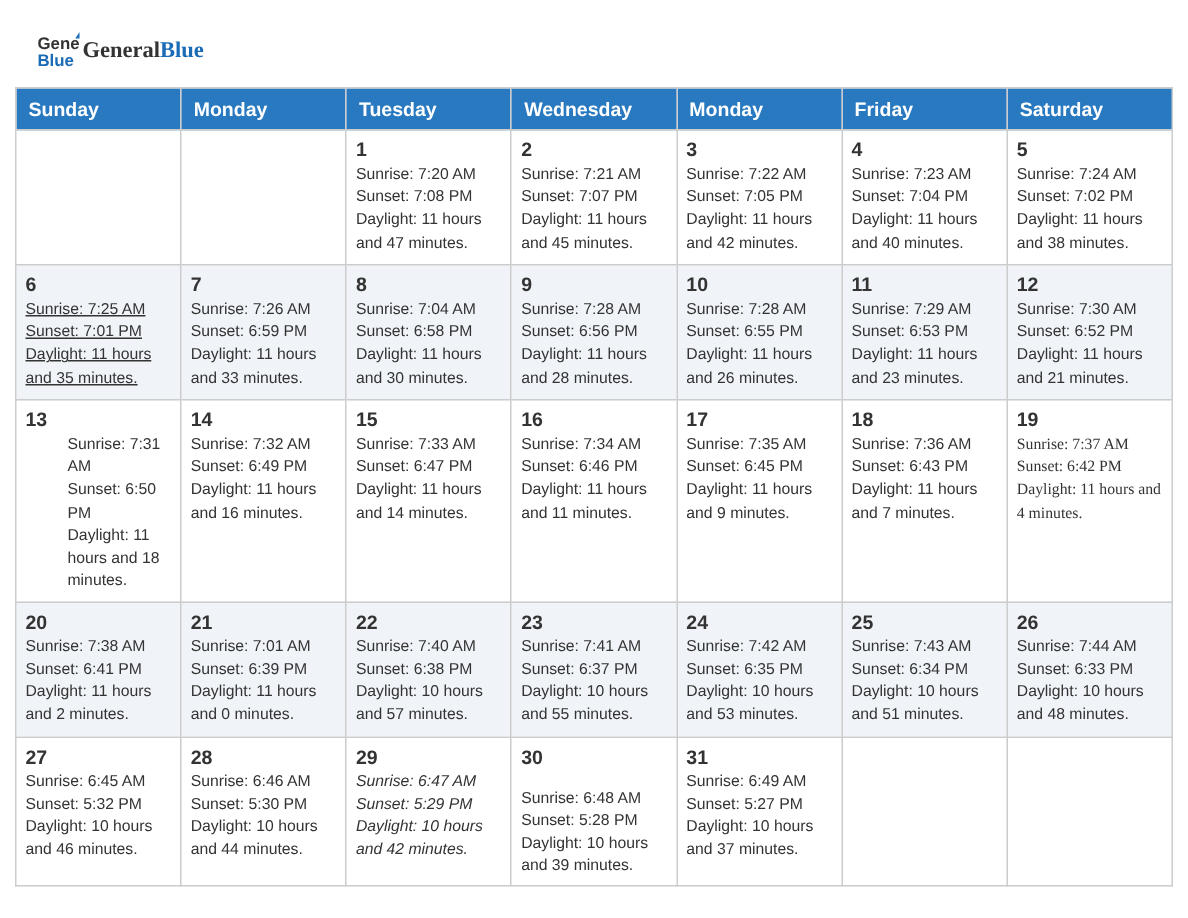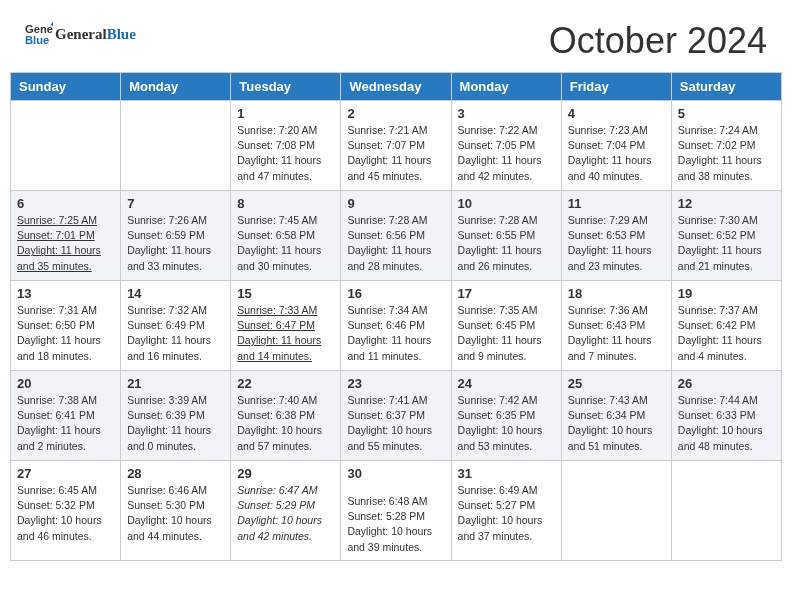--- a/index.html
+++ b/index.html
@@ -95,21 +95,20 @@
       <text x="0" y="34" font-size="16" font-weight="bold" fill="#1a6bb5" font-family="Arial">Blue</text>
       <polygon points="36,8 40,2 44,8" fill="#1a6bb5"></polygon>
     </svg>
     <div>
       <div style="font-size:15px;font-weight:bold;color:#333;line-height:1.2;font-family:Liberation Serif, serif;">
         <span style="color:#333;">General</span><span style="color:#1a6bb5;">Blue</span>
       </div>
     </div>
   </div>
   <div class="title-block">
-    <div class="month-title">October 2024</div>
   </div>
 </div>
 
 <table class="calendar">
   <thead>
     <tr>
       <th>Sunday</th>
       <th>Monday</th>
       <th>Tuesday</th>
       <th>Wednesday</th>
@@ -161,21 +160,21 @@
 Daylight: 11 hours and 35 minutes.</div>
         </td>
         <td>
           <div class="day-number">7</div>
           <div class="day-info" style="white-space: pre-line;">Sunrise: 7:26 AM
 Sunset: 6:59 PM
 Daylight: 11 hours and 33 minutes.</div>
         </td>
         <td>
           <div class="day-number">8</div>
-          <div class="day-info" style="white-space: pre-line;">Sunrise: 7:45 AM
+          <div class="day-info" style="white-space: pre-line;">Sunrise: 7:04 AM
 Sunset: 6:58 PM
 Daylight: 11 hours and 30 minutes.</div>
         </td>
         <td>
           <div class="day-number">9</div>
           <div class="day-info" style="white-space: pre-line;">Sunrise: 7:28 AM
 Sunset: 6:56 PM
 Daylight: 11 hours and 28 minutes.</div>
         </td>
         <td>
@@ -193,33 +192,33 @@
         <td>
           <div class="day-number">12</div>
           <div class="day-info" style="white-space: pre-line;">Sunrise: 7:30 AM
 Sunset: 6:52 PM
 Daylight: 11 hours and 21 minutes.</div>
         </td>
       </tr>
       <tr>
         <td>
           <div class="day-number">13</div>
-          <div class="day-info" style="white-space: pre-line;">Sunrise: 7:31 AM
+          <div class="day-info" style="white-space: pre-line; margin-left: 28px;">Sunrise: 7:31 AM
 Sunset: 6:50 PM
 Daylight: 11 hours and 18 minutes.</div>
         </td>
         <td>
           <div class="day-number">14</div>
           <div class="day-info" style="white-space: pre-line;">Sunrise: 7:32 AM
 Sunset: 6:49 PM
 Daylight: 11 hours and 16 minutes.</div>
         </td>
         <td>
           <div class="day-number">15</div>
-          <div class="day-info" style="white-space: pre-line; text-decoration: underline;">Sunrise: 7:33 AM
+          <div class="day-info" style="white-space: pre-line;">Sunrise: 7:33 AM
 Sunset: 6:47 PM
 Daylight: 11 hours and 14 minutes.</div>
         </td>
         <td>
           <div class="day-number">16</div>
           <div class="day-info" style="white-space: pre-line;">Sunrise: 7:34 AM
 Sunset: 6:46 PM
 Daylight: 11 hours and 11 minutes.</div>
         </td>
         <td>
@@ -229,35 +228,35 @@
 Daylight: 11 hours and 9 minutes.</div>
         </td>
         <td>
           <div class="day-number">18</div>
           <div class="day-info" style="white-space: pre-line;">Sunrise: 7:36 AM
 Sunset: 6:43 PM
 Daylight: 11 hours and 7 minutes.</div>
         </td>
         <td>
           <div class="day-number">19</div>
-          <div class="day-info" style="white-space: pre-line;">Sunrise: 7:37 AM
+          <div class="day-info" style="white-space: pre-line; font-family: Liberation Serif, serif;">Sunrise: 7:37 AM
 Sunset: 6:42 PM
 Daylight: 11 hours and 4 minutes.</div>
         </td>
       </tr>
       <tr>
         <td>
           <div class="day-number">20</div>
           <div class="day-info" style="white-space: pre-line;">Sunrise: 7:38 AM
 Sunset: 6:41 PM
 Daylight: 11 hours and 2 minutes.</div>
         </td>
         <td>
           <div class="day-number">21</div>
-          <div class="day-info" style="white-space: pre-line;">Sunrise: 3:39 AM
+          <div class="day-info" style="white-space: pre-line;">Sunrise: 7:01 AM
 Sunset: 6:39 PM
 Daylight: 11 hours and 0 minutes.</div>
         </td>
         <td>
           <div class="day-number">22</div>
           <div class="day-info" style="white-space: pre-line;">Sunrise: 7:40 AM
 Sunset: 6:38 PM
 Daylight: 10 hours and 57 minutes.</div>
         </td>
         <td>

